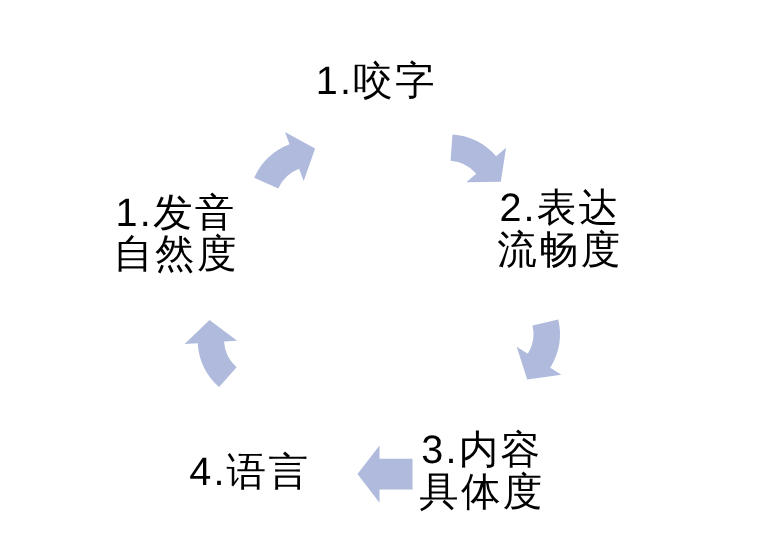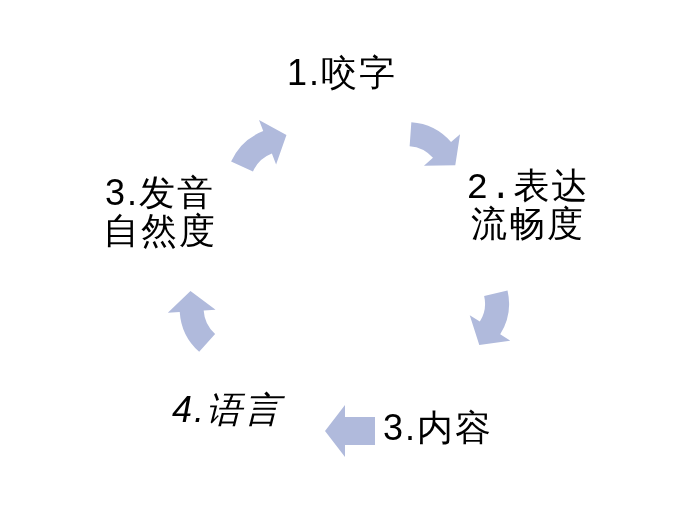--- a/index.html
+++ b/index.html
@@ -27,23 +27,23 @@
     transform: translate(-50%, -50%);
     text-align: center;
     color: #000000;
     font-size: 36px;
     line-height: 38px;
     letter-spacing: 2px;
     white-space: nowrap;
   }
   
   .step-1 { left: 342px; top: 73px;  }
-  .step-2 { left: 528px; top: 208px; font-family: Liberation Mono, monospace; }
+  .step-2 { left: 509px; top: 208px; }
   .step-3 { left: 438px; top: 428px; }
-  .step-4 { left: 227px; top: 410px; font-style: italic; }
+  .step-4 { left: 227px; top: 429px; }
   .step-5 { left: 160px; top: 212px; }
 </style>
 </head>
 <body>
 
 <div class="canvas">
 
   <svg class="arrow-layer" viewBox="0 0 692 508" aria-hidden="true">
 
     <g transform="translate(433,142) rotate(34) scale(0.92)">
@@ -71,24 +71,25 @@
     <div>1.咬字</div>
   </div>
 
   <div class="step step-2">
     <div>2.表达</div>
     <div>流畅度</div>
   </div>
 
   <div class="step step-3">
     <div>3.内容</div>
+    <div>具体度</div>
   </div>
 
   <div class="step step-4">
     <div>4.语言</div>
   </div>
 
   <div class="step step-5">
-    <div>3.发音</div>
+    <div>1.发音</div>
     <div>自然度</div>
   </div>
 
 </div>
 
 </body></html>

